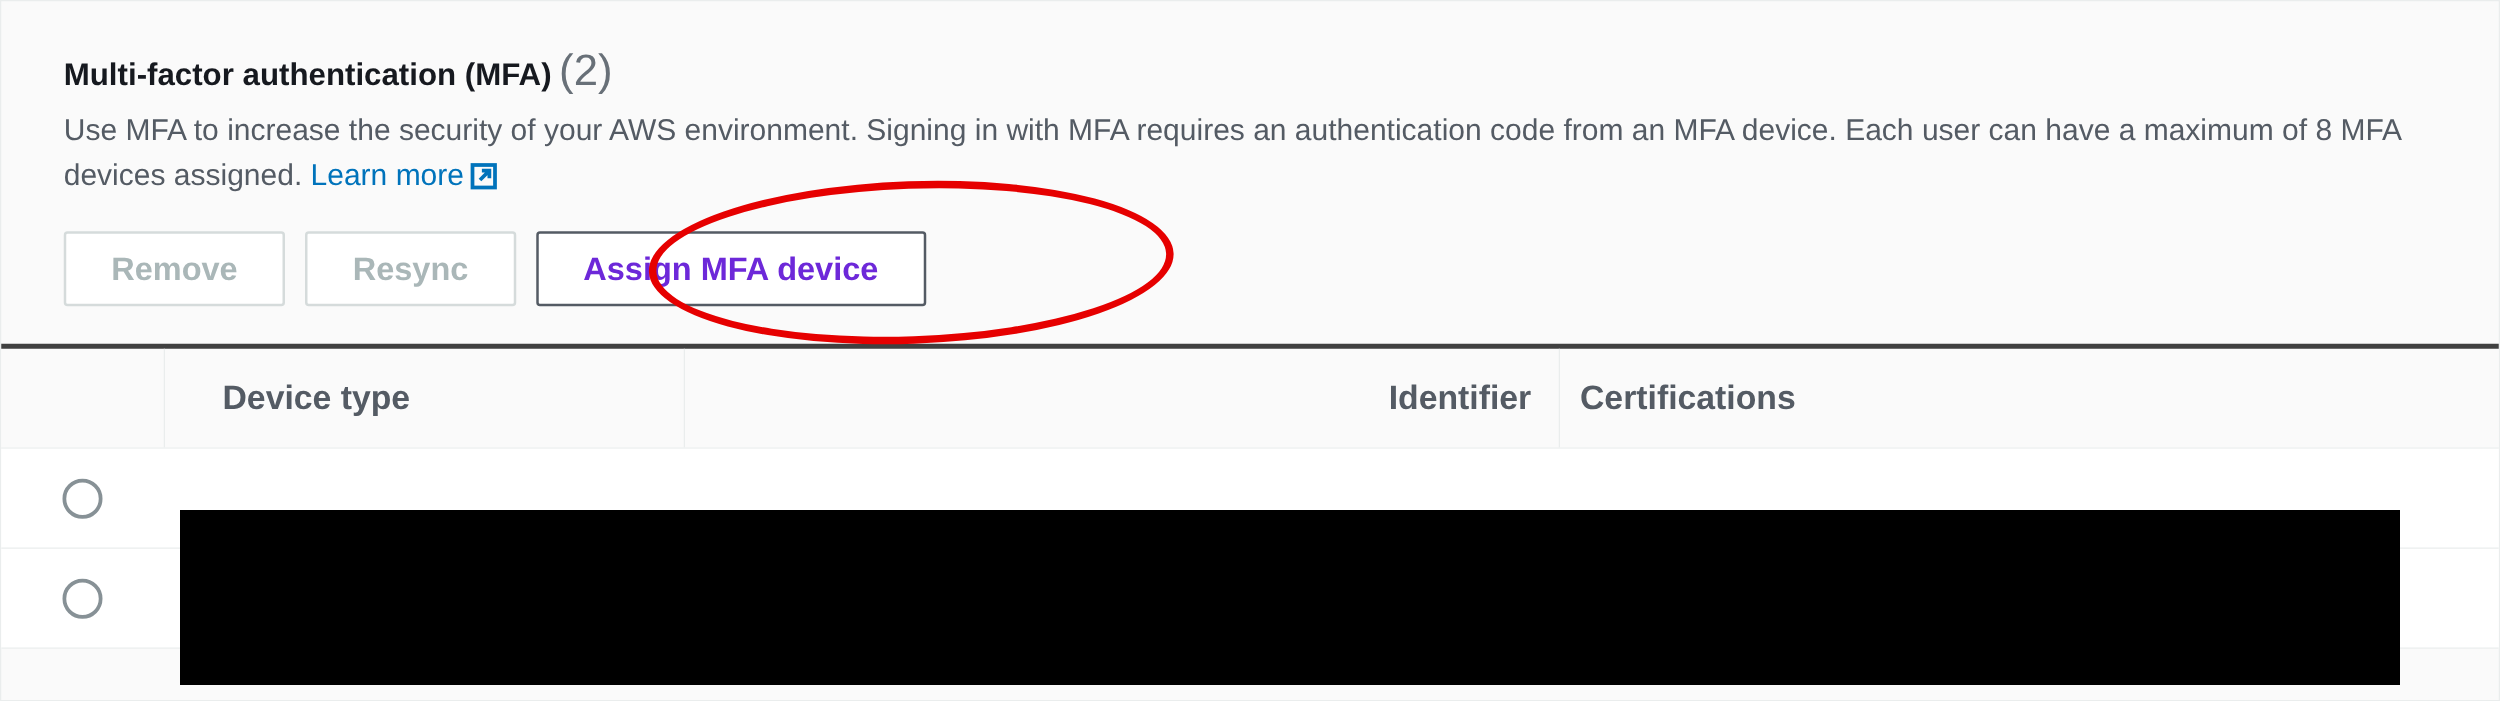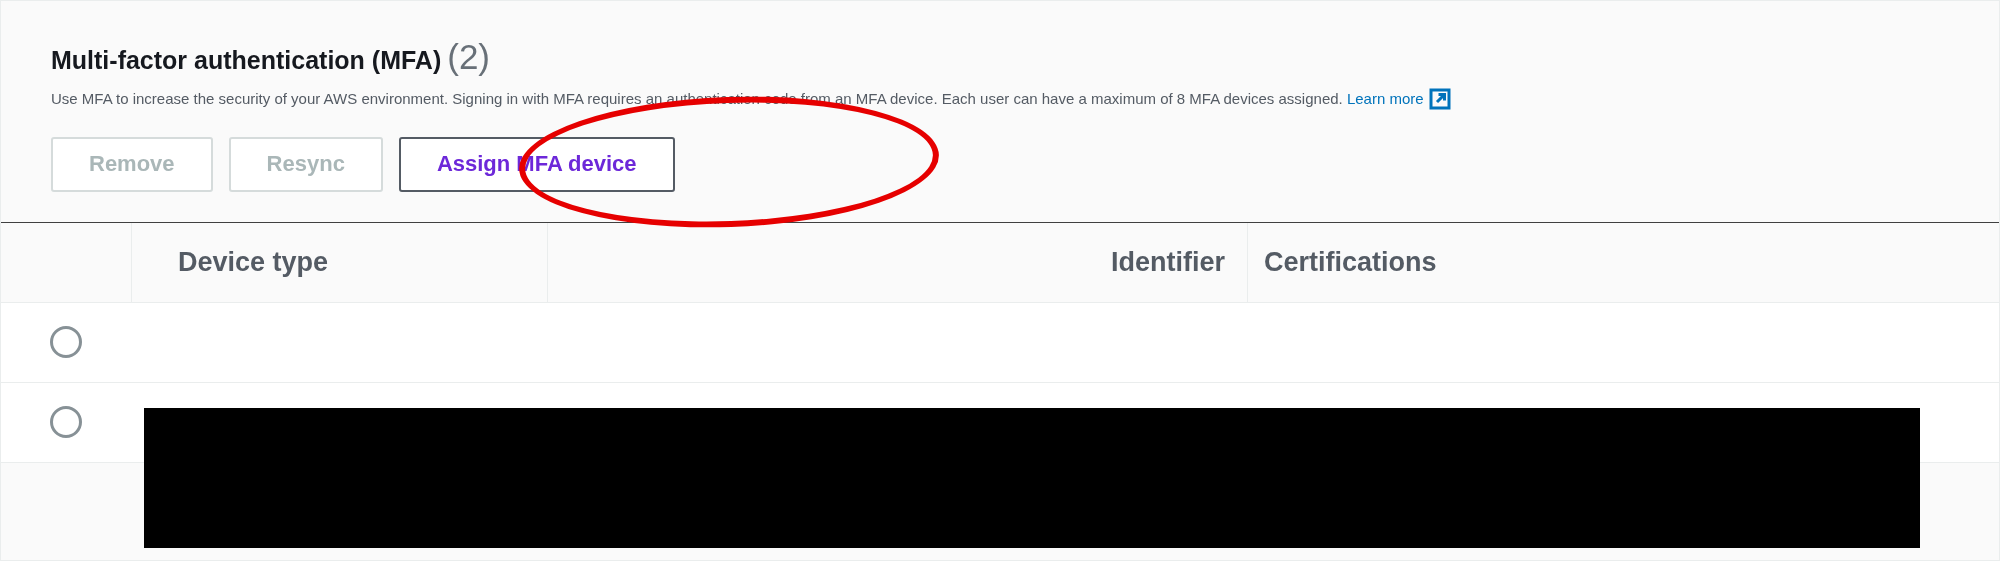--- a/index.html
+++ b/index.html
@@ -36,21 +36,21 @@
       font-size: 25px;
       font-weight: 700;
       color: #16191f;
     }
     .count {
       font-size: 35px;
       font-weight: 400;
       color: #687078;
     }
     .description {
-      font-size: 15px;
+      font-size: 24px;
       color: #545b64;
       line-height: 1.5;
       margin-bottom: 26px;
       max-width: 1900px;
     }
     .learn-link {
       color: #0073bb;
       text-decoration: none;
       display: inline-flex;
       align-items: center;
@@ -60,21 +60,21 @@
       width: 24px;
       height: 24px;
     }
     .button-row {
       display: flex;
       gap: 16px;
       position: relative;
     }
     .btn {
       padding: 10px 36px;
-      font-size: 22px;
+      font-size: 26px;
       font-weight: 700;
       border: 2px solid #687078;
       background: #ffffff;
       color: #545b64;
       border-radius: 3px;
       cursor: pointer;
       line-height: 1.4;
     }
     .btn.disabled {
       border-color: #d5dbdb;
@@ -91,21 +91,21 @@
       border-radius: 50%;
       pointer-events: none;
       width: 420px;
       height: 130px;
       left: 468px;
       top: -40px;
       transform: rotate(-2deg);
     }
     .table-header {
       display: flex;
-      border-top: 1px solid #404040;
+      border-top: 4px solid #404040;
       border-bottom: 1px solid #eaeded;
       padding: 0;
       background: #fafafa;
     }
     .th {
       font-size: 27px;
       font-weight: 700;
       color: #545b64;
       padding: 24px 22px;
       border-left: 1px solid #eaeded;

